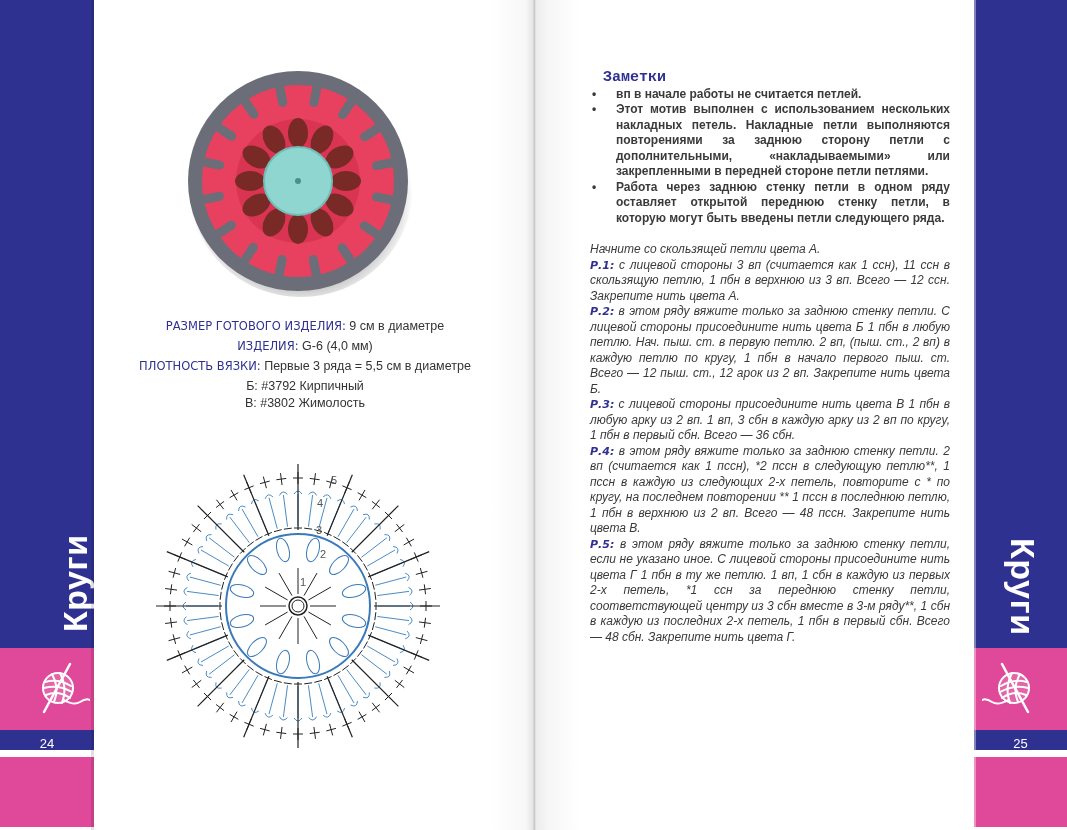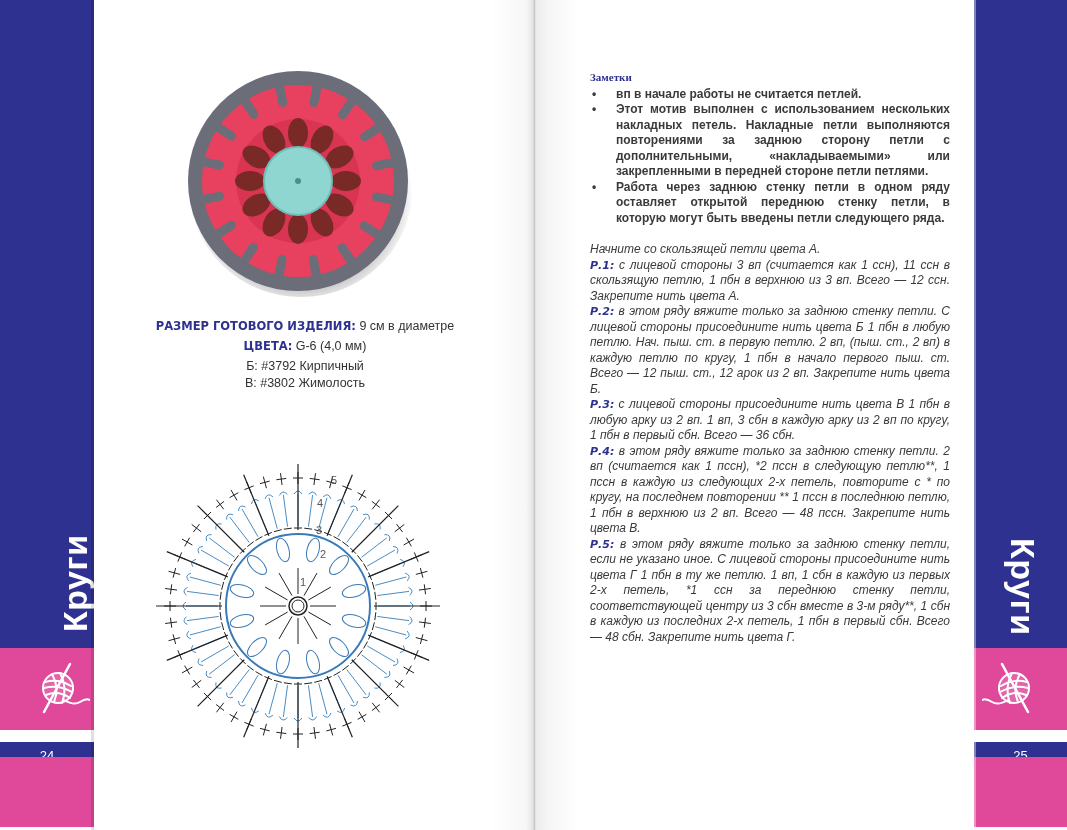--- a/index.html
+++ b/index.html
@@ -7,48 +7,48 @@
   body { position: relative; font-family: "Liberation Sans", sans-serif; color: #333; }
 
   .spread { position: absolute; inset: 0; background: #fff; }
 
   
   .side { position: absolute; top: 0; width: 94px; height: 830px; }
   .side.left { left: 0; }
   .side.right { left: 974px; width: 93px; }
   .side .blue-top { position: absolute; left: 0; right: 0; top: 0; height: 648px; background: #2e3190; }
   .side .pink-a { position: absolute; left: 0; right: 0; top: 648px; height: 82px; background: #e0499a; }
-  .side .blue-num { position: absolute; left: 0; right: 0; top: 730px; height: 27px; background: #2e3190; color: #fff; font-size: 13px; text-align: center; line-height: 27px; margin-top: 12px; }
+  .side .blue-num { position: absolute; left: 0; right: 0; top: 730px; height: 20px; background: #2e3190; color: #fff; font-size: 13px; text-align: center; line-height: 27px; }
   .side .pink-b { position: absolute; left: 0; right: 0; top: 757px; height: 70px; background: #e0499a; }
   .side.left::after { content: ""; position: absolute; right: 0; top: 0; width: 3px; height: 100%; background: rgba(0,0,0,0.12); }
   .side.right::before { content: ""; position: absolute; left: 0; top: 0; width: 2px; height: 100%; background: rgba(255,255,255,0.4); z-index: 2; }
 
   .side-title { position: absolute; color: #fff; font-size: 34px; font-weight: bold; white-space: nowrap; letter-spacing: 0.5px; }
   .side.left .side-title { left: 56px; top: 632px; transform-origin: 0 0; transform: rotate(-90deg); }
   .side.right .side-title { left: 36px; top: 538px; transform-origin: 0 0; transform: rotate(90deg) translateY(-32px); }
 
   .yarn { position: absolute; top: 660px; width: 60px; height: 60px; }
   .side.left .yarn { left: 30px; }
   .side.right .yarn { left: 8px; }
 
   
   .gutter { position: absolute; left: 490px; top: 0; width: 90px; height: 830px;
     background: linear-gradient(to right, #ffffff 0%, #f7f7f7 40%, #e4e4e4 48%, #bdbdbd 49%, #ececec 51%, #f6f6f6 65%, #ffffff 100%); }
 
   
   .photo { position: absolute; left: 185px; top: 65px; width: 228px; height: 232px; }
   .specs { position: absolute; left: 110px; top: 318px; width: 390px; text-align: center; font-size: 12.5px; line-height: 17px; color: #333; }
-  .specs .lbl { color: #2e3190; font-weight: bold; font-family: "DejaVu Sans", sans-serif; font-size: 11.5px; }
+  .specs .lbl { color: #2e3190; font-weight: normal; font-family: "DejaVu Sans", sans-serif; font-size: 11.5px; }
   .specs .row { margin-bottom: 3px; }
   .specs .row.tight { margin-bottom: 0; }
   .chart { position: absolute; left: 150px; top: 458px; width: 300px; height: 300px; }
 
   
   .rtext { position: absolute; left: 590px; top: 70px; width: 360px; font-size: 12px; line-height: 15.5px; color: #3a3a3a; }
-  .rtext .h { color: #2e3190; font-weight: bold; font-family: Liberation Serif, serif; font-size: 11px; margin-bottom: 1px; }
+  .rtext .h { color: #2e3190; font-weight: bold; font-family: Liberation Mono, monospace; font-size: 15px; margin-bottom: 1px; margin-left: 13px; }
   .rtext ul { list-style: none; }
   .rtext li { position: relative; padding-left: 26px; text-align: justify; font-weight: bold; }
   .rtext li::before { content: "•"; position: absolute; left: 2px; top: 0; }
   .rtext .gap { height: 16px; }
   .rtext p { text-align: justify; font-style: italic; }
   .rtext .rl { color: #2e3190; font-weight: bold; font-family: "DejaVu Sans", sans-serif; font-size: 11px; }
 </style>
 </head>
 <body>
 
@@ -122,21 +122,24 @@
     <circle cx="113" cy="116" r="34" fill="#8fd6d0"></circle>
     <circle cx="113" cy="116" r="34" fill="none" stroke="#6fbfb8" stroke-width="2"></circle>
     <circle cx="113" cy="116" r="3" fill="#4a8f8a"></circle>
   </svg>
 
   <div class="specs">
     <div class="row">
       <span class="lbl">РАЗМЕР ГОТОВОГО ИЗДЕЛИЯ:</span><span> 9 см в диаметре</span>
     </div>
     <div class="row">
-      <span class="lbl">ЦВЕТА:</span><span> G-6 (4,0 мм)</span>
+      <span class="lbl">ИЗДЕЛИЯ:</span><span> G-6 (4,0 мм)</span>
+    </div>
+    <div class="row">
+      <span class="lbl">ПЛОТНОСТЬ ВЯЗКИ:</span><span> Первые 3 ряда = 5,5 см в диаметре</span>
     </div>
     <div class="row tight">Б: #3792 Кирпичный</div>
     <div class="row tight">В: #3802 Жимолость</div>
   </div>
 
   <svg class="chart" viewBox="0 0 300 300">
     <g id="chart-g">
         <circle cx="148" cy="148" r="9" fill="none" stroke="#222" stroke-width="1.5"></circle>
         <circle cx="148" cy="148" r="6" fill="none" stroke="#222" stroke-width="1"></circle>
         <line x1="160" y1="148" x2="186" y2="148" stroke="#222" stroke-width="1"></line>

